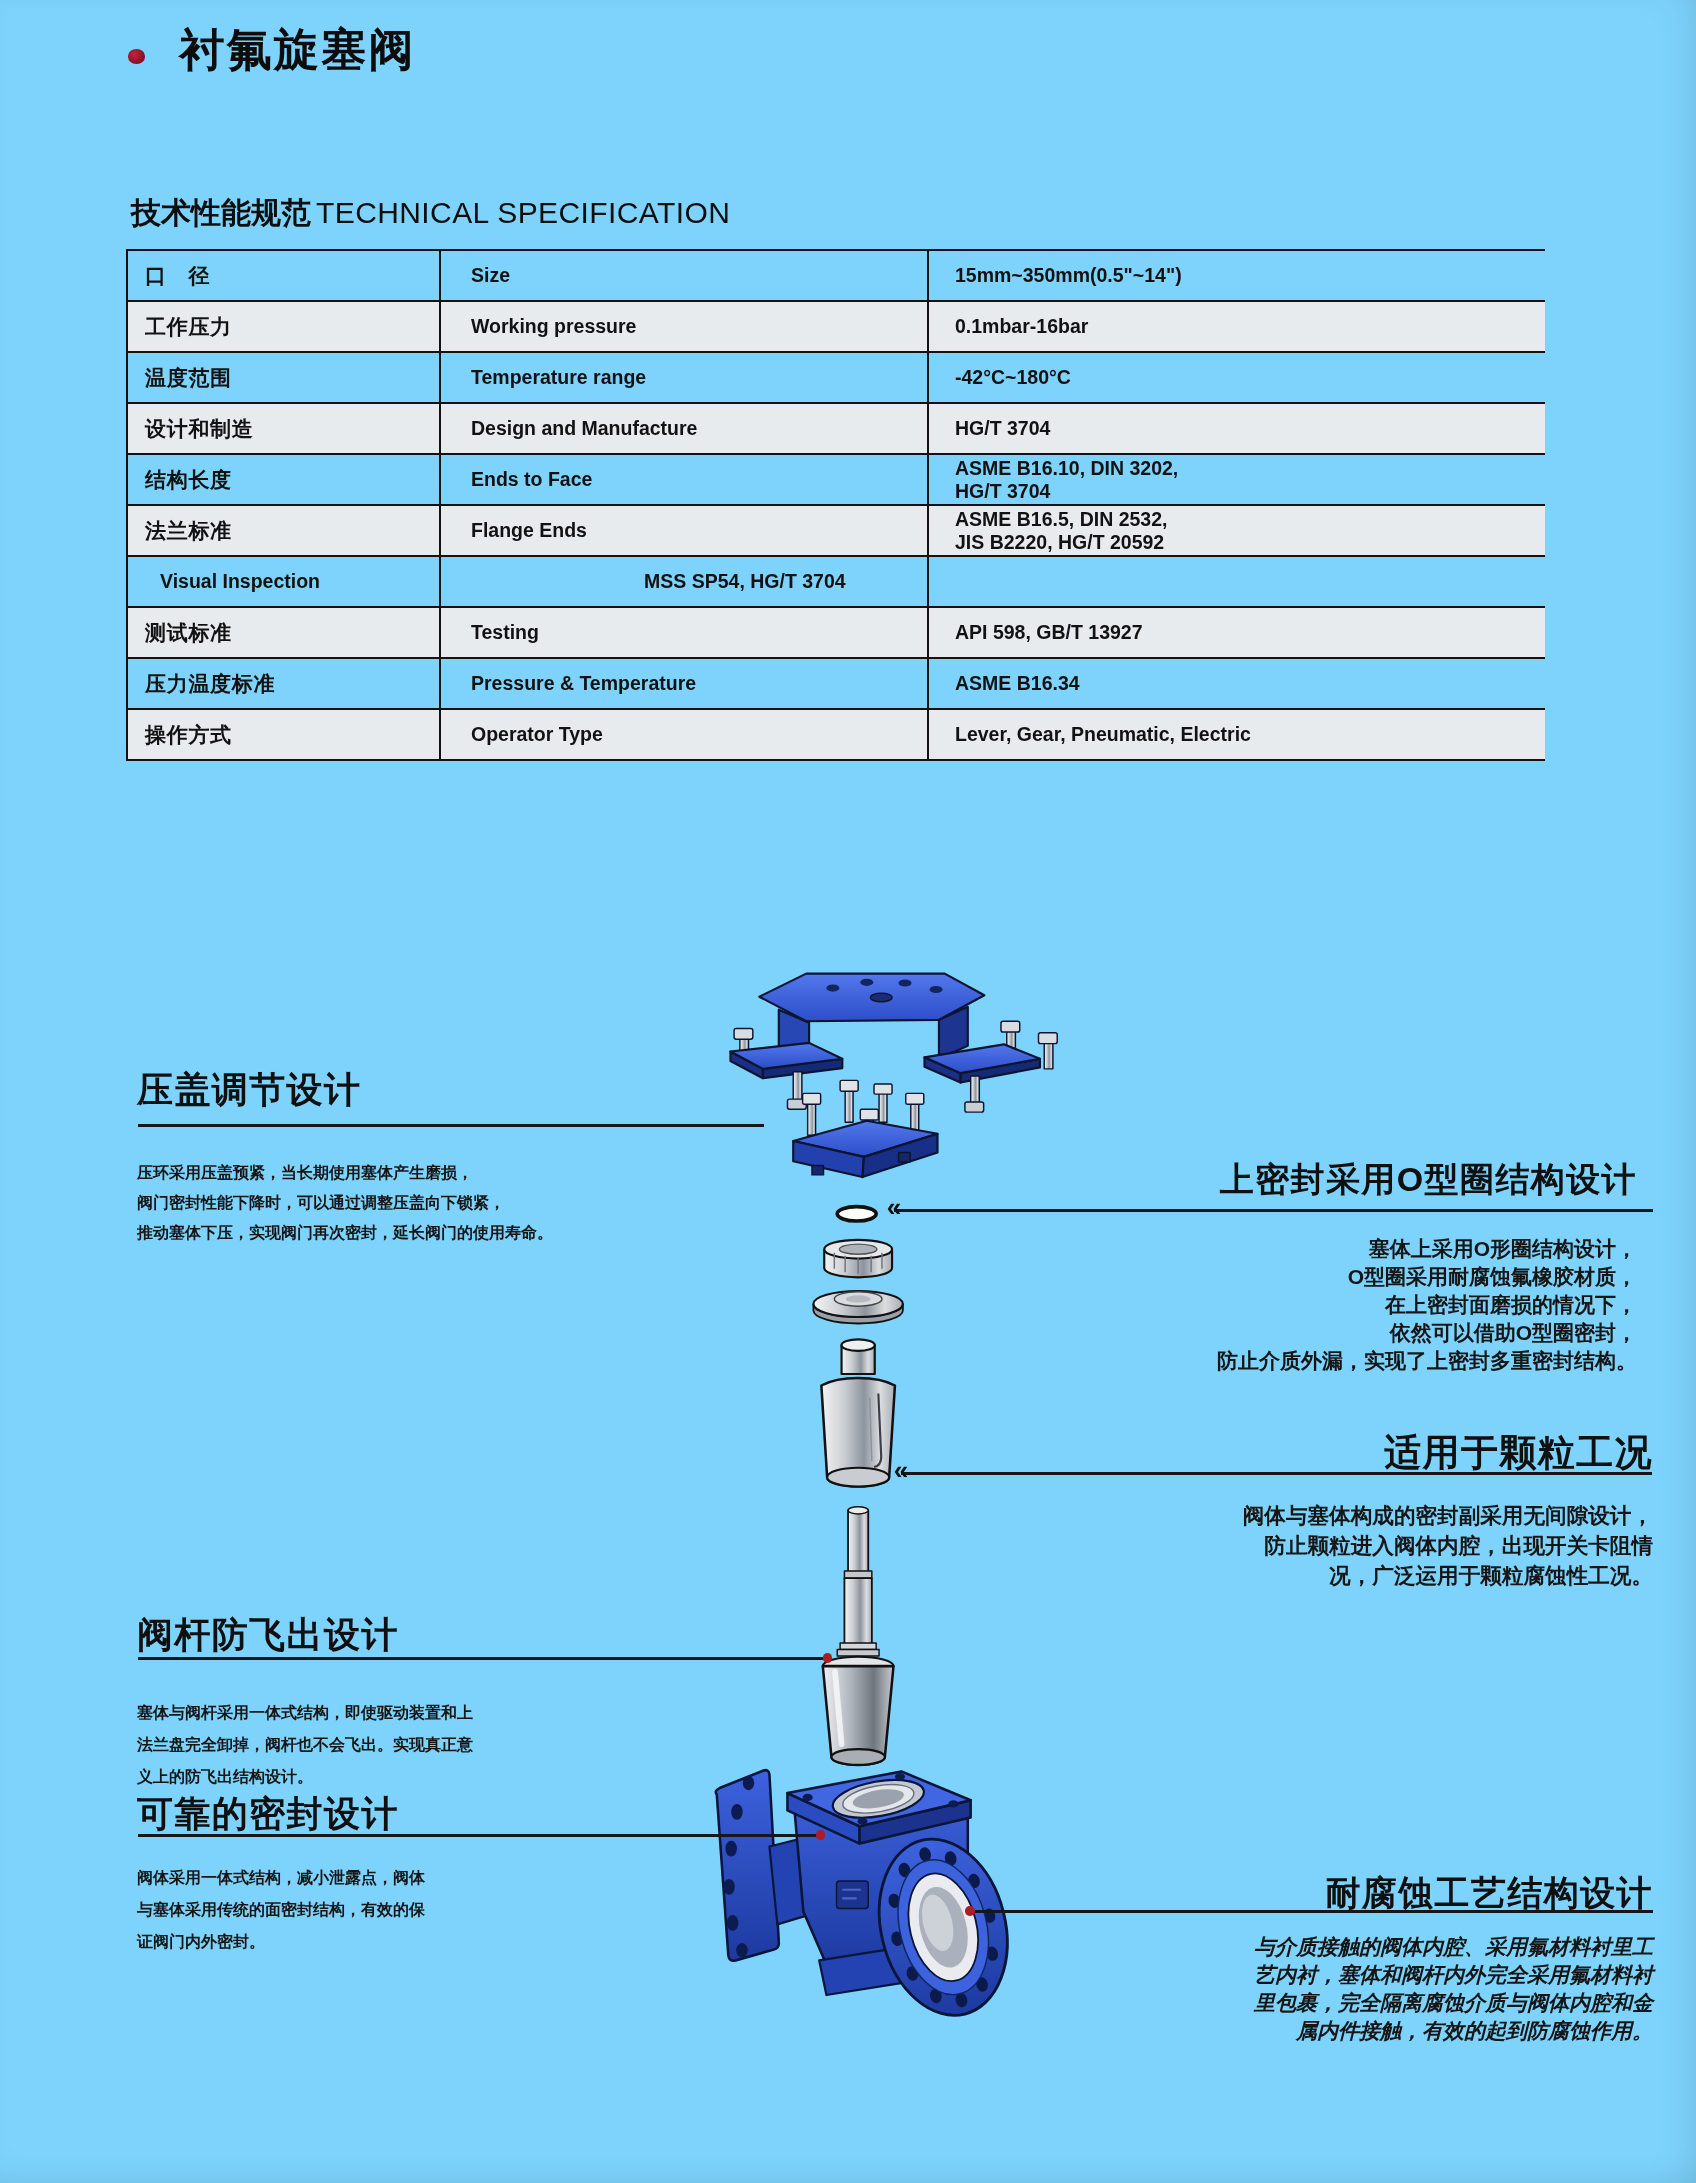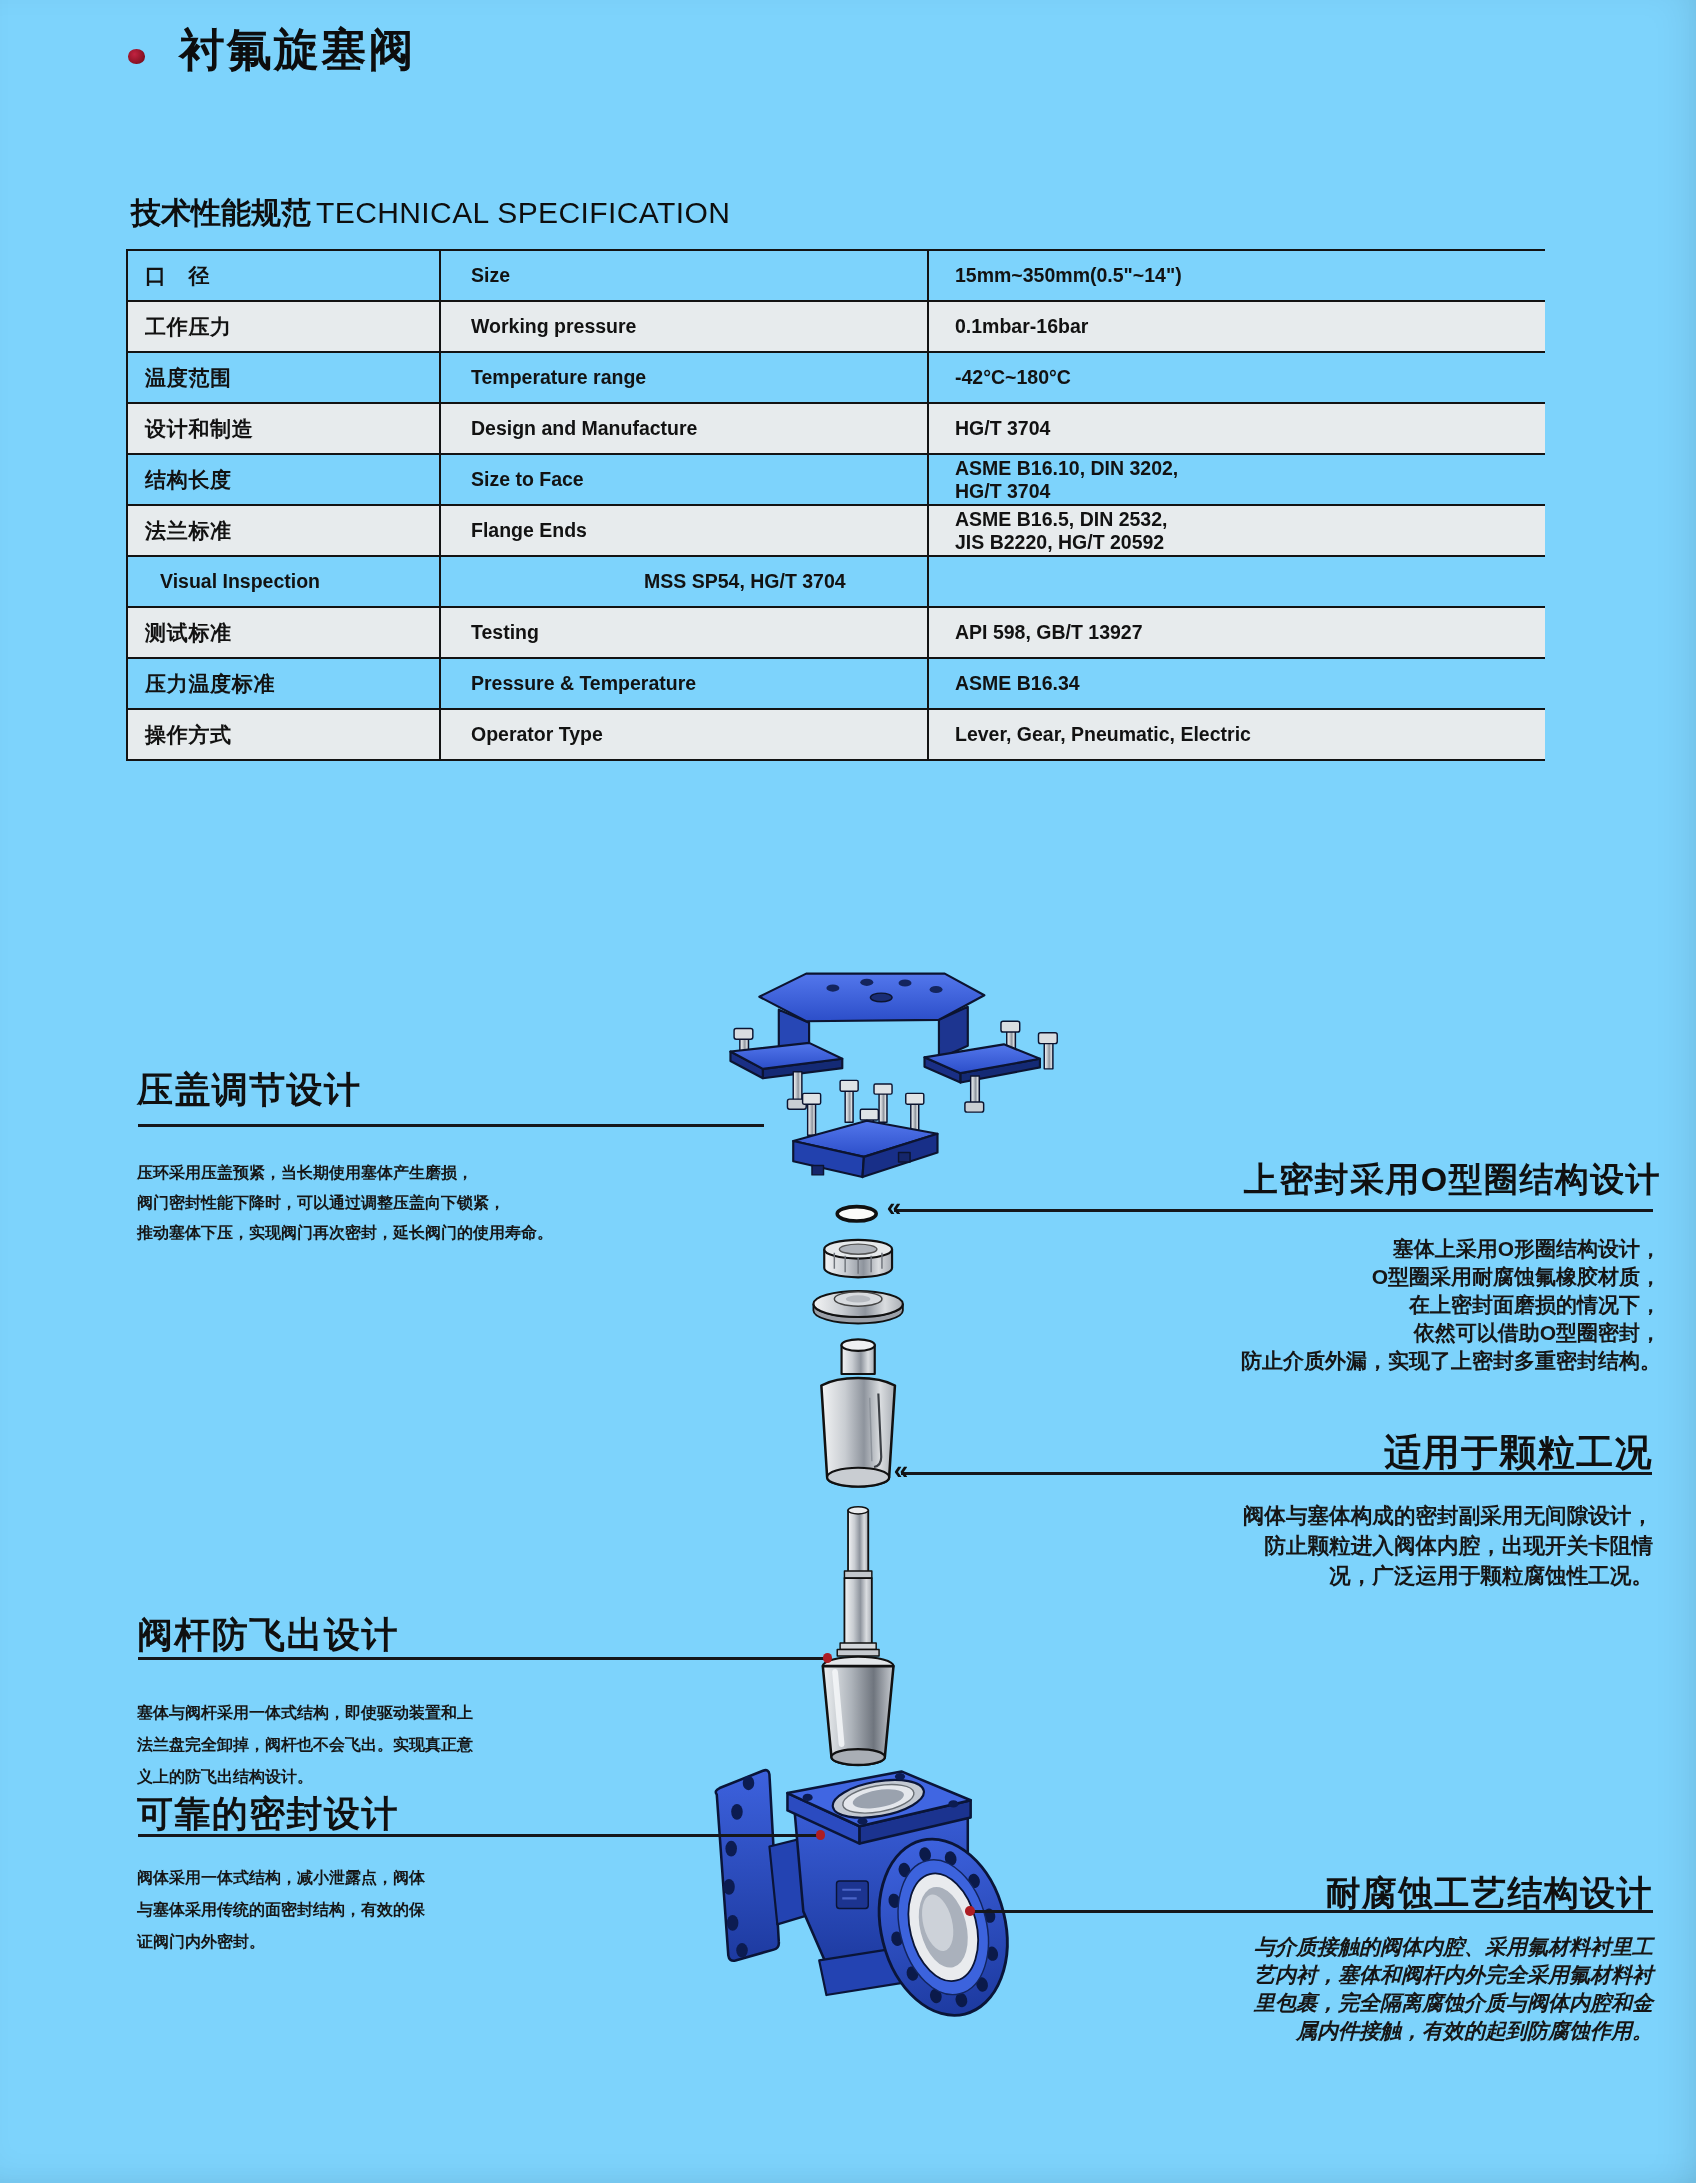--- a/index.html
+++ b/index.html
@@ -70,21 +70,21 @@
         <div class="cell c2">Temperature range</div>
         <div class="cell c3">-42°C~180°C</div>
       </div>
     <div class="trow alt">
         <div class="cell c1">设计和制造</div>
         <div class="cell c2">Design and Manufacture</div>
         <div class="cell c3">HG/T 3704</div>
       </div>
     <div class="trow">
         <div class="cell c1">结构长度</div>
-        <div class="cell c2">Size to Face</div>
+        <div class="cell c2">Ends to Face</div>
         <div class="cell c3">ASME B16.10, DIN 3202,
 HG/T 3704</div>
       </div>
     <div class="trow alt">
         <div class="cell c1">法兰标准</div>
         <div class="cell c2">Flange Ends</div>
         <div class="cell c3">ASME B16.5, DIN 2532,
 JIS B2220, HG/T 20592</div>
       </div>
     <div class="trow">
@@ -268,21 +268,21 @@
   </svg>
 
   <div class="feature" style="left:137px;top:1066px;width:663px;">
     <div class="f-title">压盖调节设计</div>
     <div class="f-body" style="margin-top:43px;">压环采用压盖预紧，当长期使用塞体产生磨损，
 阀门密封性能下降时，可以通过调整压盖向下锁紧，
 推动塞体下压，实现阀门再次密封，延长阀门的使用寿命。</div>
   </div>
   <div class="leader" style="left:138px;top:1124px;width:626px;"></div>
 
-  <div class="feature right" style="right:36px;top:1157px;width:721px;">
+  <div class="feature right" style="right:60px;top:1157px;width:721px;">
     <div class="f-title">上密封采用O型圈结构设计</div>
     <div class="f-body" style="margin-top:32px;">塞体上采用O形圈结构设计，
 O型圈采用耐腐蚀氟橡胶材质，
 在上密封面磨损的情况下，
 依然可以借助O型圈密封，
 防止介质外漏，实现了上密封多重密封结构。</div>
   </div>
   <div class="leader" style="left:894px;top:1209px;width:759px;">
       <i class="chev">«</i>
     </div>

